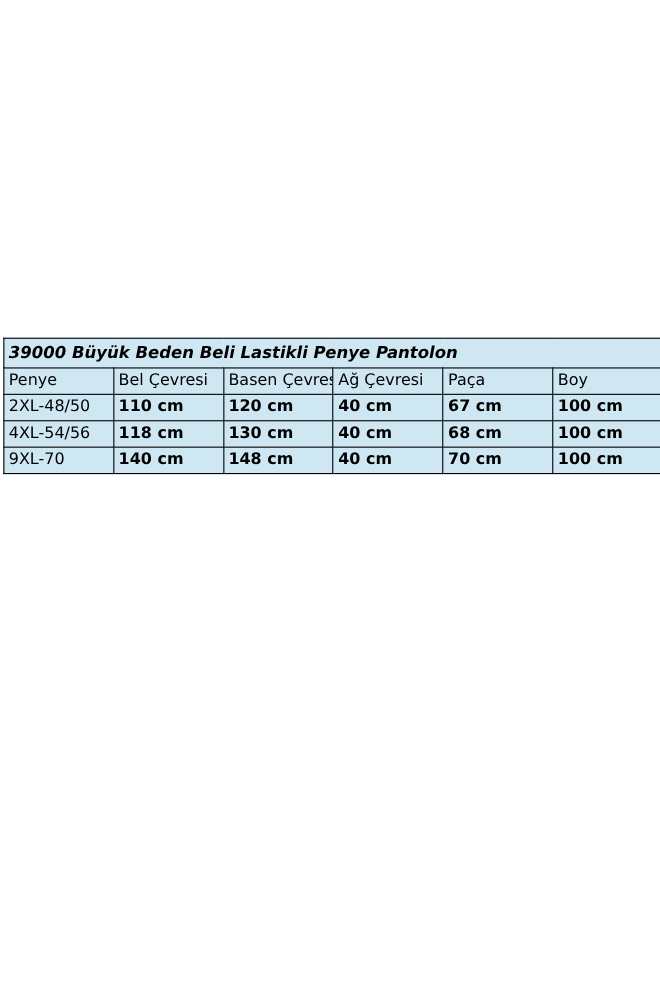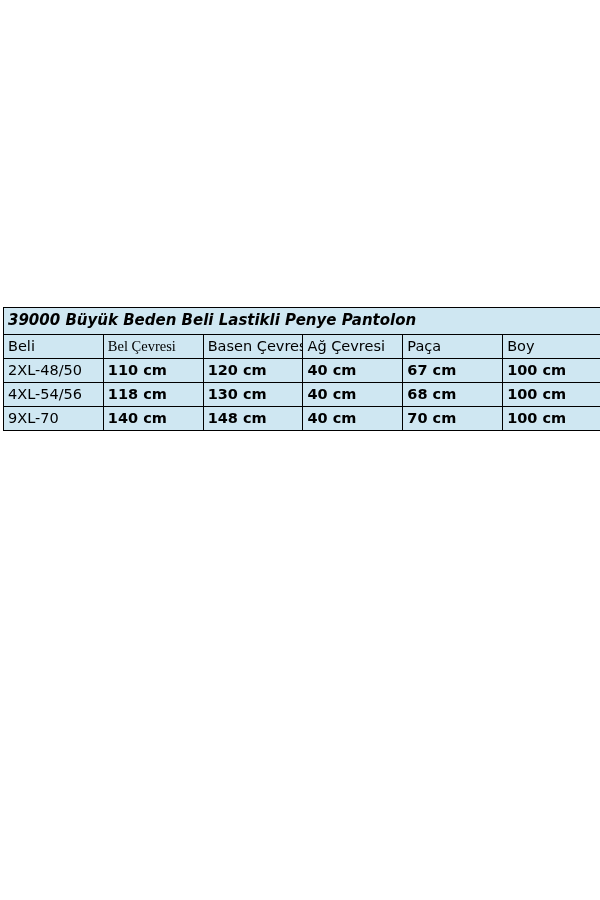--- a/index.html
+++ b/index.html
@@ -47,37 +47,37 @@
     padding: 3px 4px 4px 4px;
   }
   table.size-table tr.header-row td {
     font-weight: normal;
     font-size: 14.5px;
   }
   table.size-table tr.data-row td.first-col {
     font-weight: normal;
   }
   .col-0 { width: 100px; }
-  .col-1 { width: 107px; font-family: Liberation Serif, serif; }
+  .col-1 { width: 107px; }
   .col-2 { width: 137px; }
   .col-3 { width: 100px; }
   .col-4 { width: 82px; }
   .col-5 { width: 68px; }
 </style>
 </head>
 <body>
 
 <div class="table-wrap">
   <table class="size-table">
     <tbody>
       <tr class="title-row">
         <td colspan="6">39000 Büyük Beden Beli Lastikli Penye Pantolon</td>
       </tr>
       <tr class="header-row">
-        <td class="col-0">Beli</td>
+        <td class="col-0">Penye</td>
         <td class="col-1">Bel Çevresi</td>
         <td class="col-2">Basen Çevresi</td>
         <td class="col-3">Ağ Çevresi</td>
         <td class="col-4">Paça</td>
         <td class="col-5">Boy</td>
       </tr>
       <tr class="data-row">
         <td class="first-col">2XL-48/50</td>
         <td>110 cm</td>
         <td>120 cm</td>

